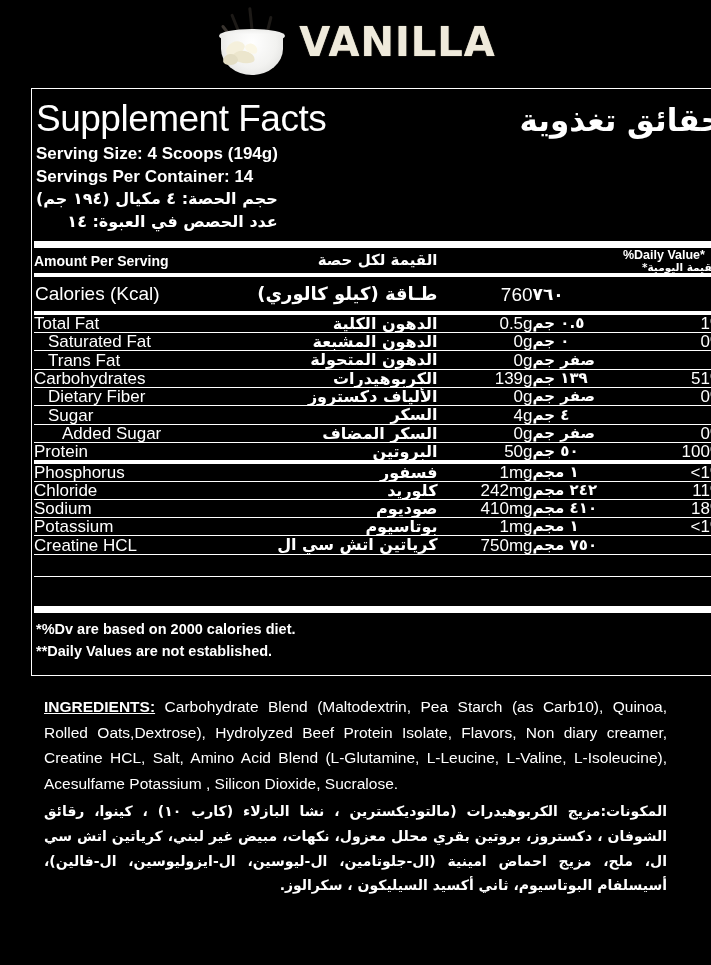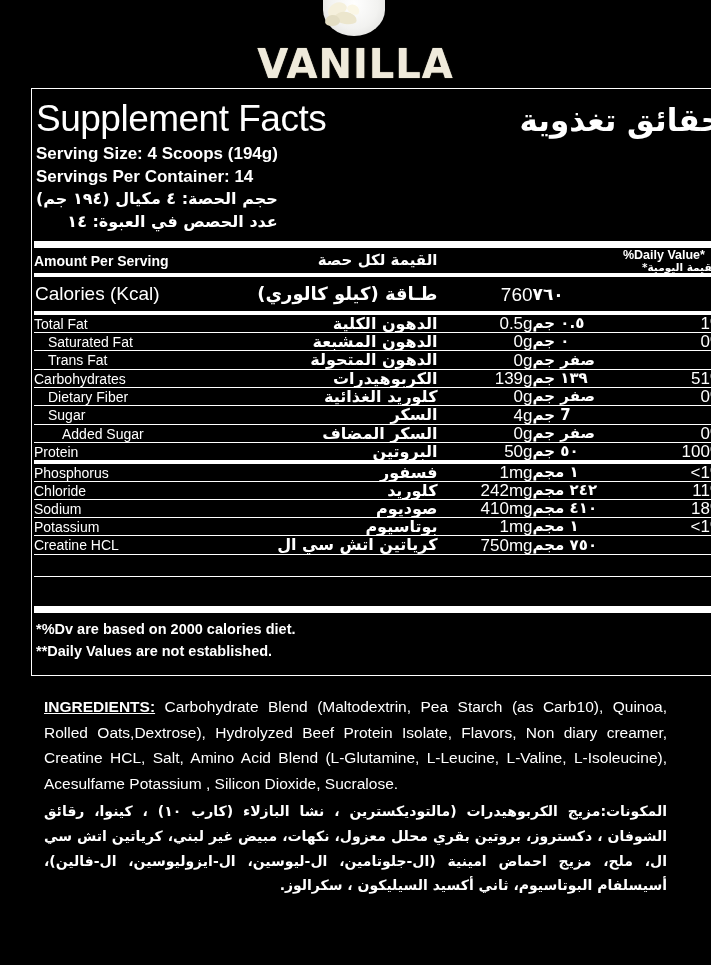--- a/index.html
+++ b/index.html
@@ -14,23 +14,22 @@
     font-family: "Liberation Sans", sans-serif;
     color: #ffffff;
     -webkit-font-smoothing: antialiased;
   }
 
   
   .flavor-header {
     height: 88px;
     display: flex;
     align-items: center;
-    justify-content: flex-end;
+    justify-content: center;
     gap: 6px;
-    flex-direction: column;
   }
   .vanilla-art {
     position: relative;
     width: 78px;
     height: 66px;
     flex: none;
   }
   .bowl {
     position: absolute;
     left: 6px;
@@ -147,21 +146,21 @@
   }
   table.facts tr:first-child td { border-top: none; }
 
   .c-name { width: 198px; }
   .c-ar   { width: 150px; }
   .c-val  { width: 82px;  }
   .c-arval{ width: 78px;  }
   .c-dv   { width: 88px;  }
 
   .nm {
-    font-size: 14px;
+    font-size: 17px;
     line-height: 1;
     padding: 5px 0 6px 1px;
     white-space: nowrap;
   }
   .ind1 .nm { padding-left: 14px; }
   .ind2 .nm { padding-left: 28px; }
 
   .ar {
     font-family: "DejaVu Sans", sans-serif;
     font-size: 16px;
@@ -399,30 +398,30 @@
       </tr>
       <tr>
         <td class="nm">Carbohydrates</td>
         <td class="ar">الكربوهيدرات</td>
         <td class="val">139g</td>
         <td class="arval">١٣٩ جم</td>
         <td class="dv">51%</td>
       </tr>
       <tr class="ind1">
         <td class="nm">Dietary Fiber</td>
-        <td class="ar">كلوريد الغذائية</td>
+        <td class="ar">الألياف دكستروز</td>
         <td class="val">0g</td>
         <td class="arval">صفر جم</td>
         <td class="dv">0%</td>
       </tr>
       <tr class="ind1">
         <td class="nm">Sugar</td>
         <td class="ar">السكر</td>
         <td class="val">4g</td>
-        <td class="arval">7 جم</td>
+        <td class="arval">٤ جم</td>
         <td class="dv stars">**</td>
       </tr>
       <tr class="ind2">
         <td class="nm">Added Sugar</td>
         <td class="ar">السكر المضاف</td>
         <td class="val">0g</td>
         <td class="arval">صفر جم</td>
         <td class="dv">0%</td>
       </tr>
       <tr>

